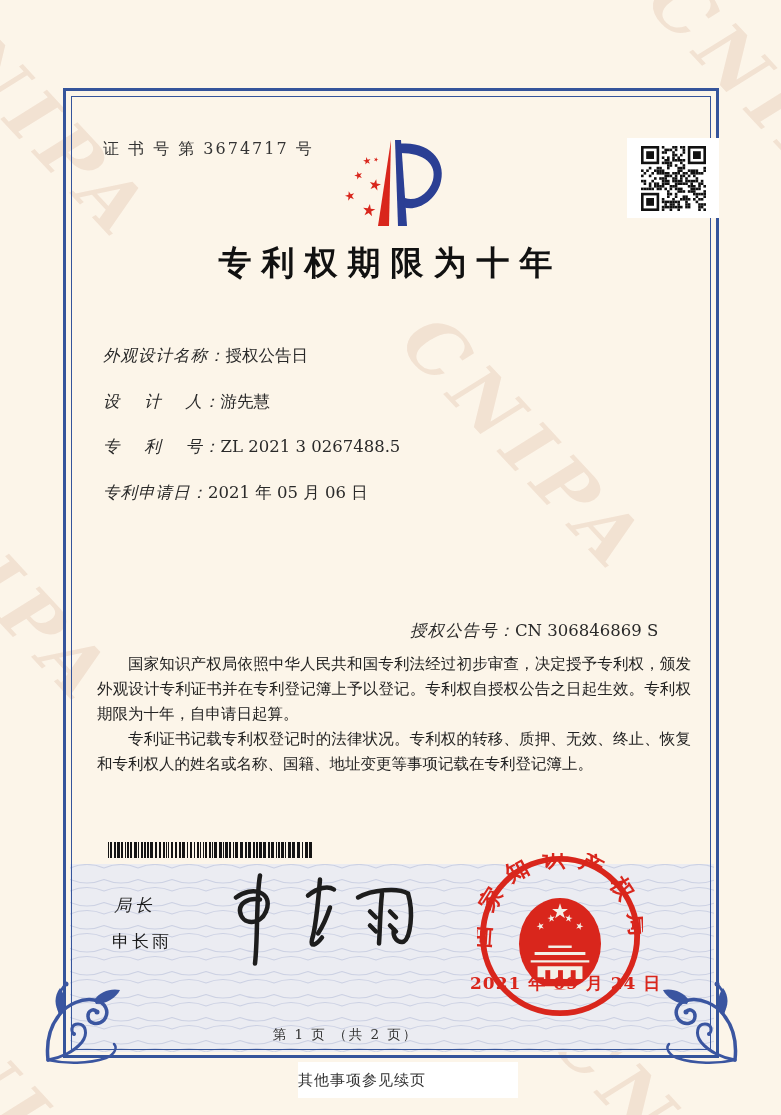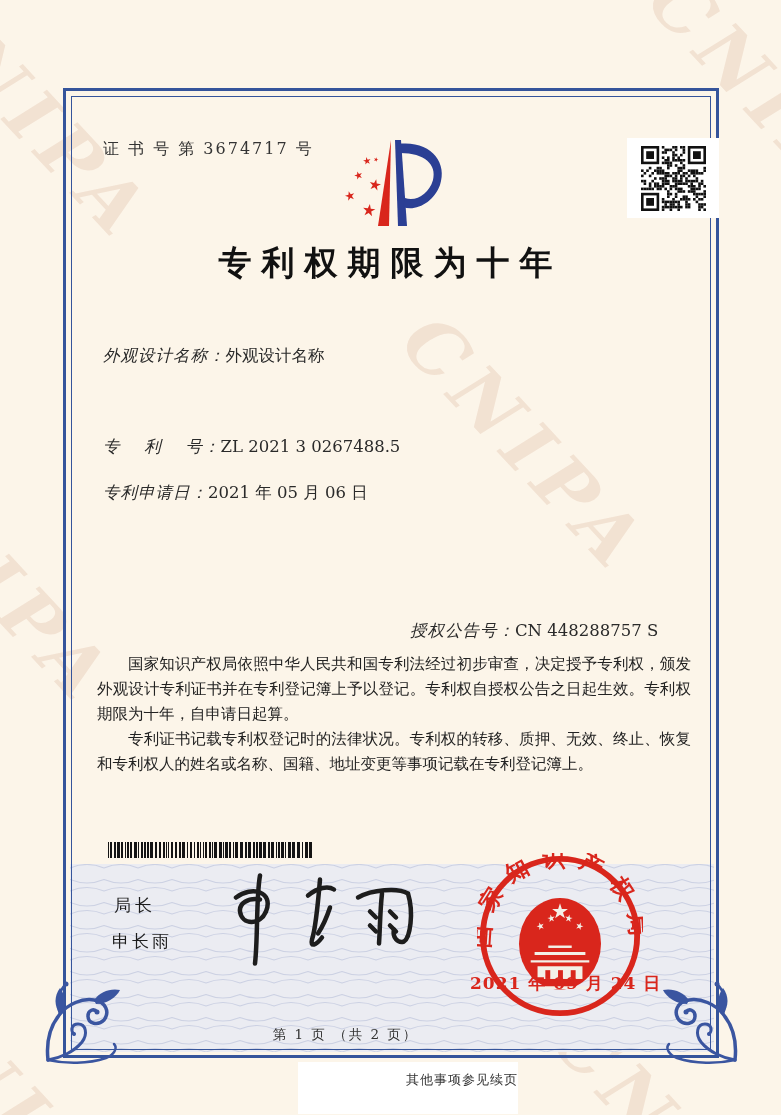--- a/index.html
+++ b/index.html
@@ -37,33 +37,33 @@
   .field{position:absolute;left:103px;width:600px;font-size:16.5px;color:#2a2a2a;z-index:4;white-space:nowrap;}
   .field .flabel{letter-spacing:1px;font-style:italic;}
   .field .fgroup2{position:absolute;left:307px;top:0;}
 
   .paras{position:absolute;left:97px;top:652px;width:594px;z-index:4;}
   .paras p{margin:0;font-size:15.5px;line-height:25px;text-align:justify;text-indent:2em;color:#222;}
 
   .barcode{position:absolute;left:108px;top:842px;width:210px;height:16px;z-index:4;font-size:0;}
   .bar{display:inline-block;height:100%;background:#141414;vertical-align:top;}
 
-  .signer-title{position:absolute;left:114px;top:894px;font-size:17px;letter-spacing:4px;color:#1d1d1d;z-index:4;}
+  .signer-title{position:absolute;left:114px;top:894px;font-size:17px;letter-spacing:4px;color:#1d1d1d;z-index:4;font-style:italic;}
   .signer-name{position:absolute;left:112px;top:930px;font-size:17px;letter-spacing:3px;color:#1d1d1d;z-index:4;}
   .signature{position:absolute;left:222px;top:866px;z-index:4;}
 
   .seal{position:absolute;left:477px;top:853px;z-index:5;}
   .seal-date{position:absolute;left:470px;top:972px;width:186px;text-align:center;font-size:17px;
              font-weight:bold;color:#d9261c;letter-spacing:1px;z-index:6;white-space:nowrap;}
 
   .page-number{position:absolute;left:0;top:1026px;width:691px;text-align:center;font-size:13.5px;
                letter-spacing:2px;color:#333;z-index:4;}
 
-  .note-box{position:absolute;left:298px;top:1062px;width:220px;height:52px;background:#ffffff;
-            line-height:36px;text-align:right;font-size:13px;color:#333;z-index:4;letter-spacing:1px;}
+  .note-box{position:absolute;left:298px;top:1062px;width:220px;height:36px;background:#ffffff;
+            line-height:36px;text-align:left;font-size:15px;color:#333;z-index:4;letter-spacing:1px;}
 </style>
 </head>
 <body>
 
 <div class="page">
 
   <div class="wm" style="left:-48px;top:-34px;">CNIPA</div>
   <div class="wm" style="left:448px;top:298px;">CNIPA</div>
   <div class="wm" style="left:-86px;top:430px;">CNIPA</div>
   <div class="wm" style="left:-60px;top:962px;">CNIPA</div>
@@ -377,30 +377,33 @@
         <rect x="52.00000000000001" y="5.2" width="7.800000000000001" height="7.800000000000001" fill="#111"></rect>
         <rect x="0" y="46.800000000000004" width="18.2" height="18.2" fill="#111"></rect>
         <rect x="2.6" y="49.400000000000006" width="13" height="13" fill="#fff"></rect>
         <rect x="5.2" y="52.00000000000001" width="7.800000000000001" height="7.800000000000001" fill="#111"></rect>
       </svg>
   </div>
 
   <h1 class="title">专利权期限为十年</h1>
 
   <div class="field" style="top:345px">
-    <span class="flabel">外观设计名称：</span><span class="fvalue">外观设计名称</span>
+    <span class="flabel">外观设计名称：</span><span class="fvalue">授权公告日</span>
+  </div>
+  <div class="field" style="top:391px">
+    <span class="flabel">设　 计　 人：</span><span class="fvalue">游先慧</span>
   </div>
   <div class="field" style="top:436px">
     <span class="flabel">专　 利　 号：</span><span class="fvalue">ZL 2021 3 0267488.5</span>
   </div>
   <div class="field" style="top:482px">
     <span class="flabel">专利申请日：</span><span class="fvalue">2021 年 05 月 06 日</span>
   </div>
   <div class="field" style="top:620px">
-    <span class="fgroup2"><span class="flabel">授权公告号：</span><span class="fvalue">CN 448288757 S</span></span>
+    <span class="fgroup2"><span class="flabel">授权公告号：</span><span class="fvalue">CN 306846869 S</span></span>
   </div>
 
   <div class="paras">
     <p>国家知识产权局依照中华人民共和国专利法经过初步审查，决定授予专利权，颁发外观设计专利证书并在专利登记簿上予以登记。专利权自授权公告之日起生效。专利权期限为十年，自申请日起算。</p>
     <p>专利证书记载专利权登记时的法律状况。专利权的转移、质押、无效、终止、恢复和专利权人的姓名或名称、国籍、地址变更等事项记载在专利登记簿上。</p>
   </div>
 
   <div id="barcode" class="barcode"><span class="bar" style="width: 1px; margin-right: 1px;"></span><span class="bar" style="width: 2px; margin-right: 2px;"></span><span class="bar" style="width: 2px; margin-right: 1px;"></span><span class="bar" style="width: 3px; margin-right: 1px;"></span><span class="bar" style="width: 2px; margin-right: 2px;"></span><span class="bar" style="width: 1px; margin-right: 1px;"></span><span class="bar" style="width: 2px; margin-right: 1px;"></span><span class="bar" style="width: 2px; margin-right: 2px;"></span><span class="bar" style="width: 3px; margin-right: 1px;"></span><span class="bar" style="width: 1px; margin-right: 2px;"></span><span class="bar" style="width: 2px; margin-right: 1px;"></span><span class="bar" style="width: 2px; margin-right: 1px;"></span><span class="bar" style="width: 2px; margin-right: 1px;"></span><span class="bar" style="width: 3px; margin-right: 2px;"></span><span class="bar" style="width: 2px; margin-right: 2px;"></span><span class="bar" style="width: 2px; margin-right: 2px;"></span><span class="bar" style="width: 2px; margin-right: 1px;"></span><span class="bar" style="width: 1px; margin-right: 1px;"></span><span class="bar" style="width: 1px; margin-right: 2px;"></span><span class="bar" style="width: 2px; margin-right: 2px;"></span><span class="bar" style="width: 2px; margin-right: 2px;"></span><span class="bar" style="width: 2px; margin-right: 1px;"></span><span class="bar" style="width: 3px; margin-right: 2px;"></span><span class="bar" style="width: 1px; margin-right: 2px;"></span><span class="bar" style="width: 2px; margin-right: 2px;"></span><span class="bar" style="width: 1px; margin-right: 2px;"></span><span class="bar" style="width: 2px; margin-right: 1px;"></span><span class="bar" style="width: 1px; margin-right: 2px;"></span><span class="bar" style="width: 1px; margin-right: 1px;"></span><span class="bar" style="width: 2px; margin-right: 2px;"></span><span class="bar" style="width: 2px; margin-right: 1px;"></span><span class="bar" style="width: 1px; margin-right: 1px;"></span><span class="bar" style="width: 3px; margin-right: 2px;"></span><span class="bar" style="width: 3px; margin-right: 1px;"></span><span class="bar" style="width: 1px; margin-right: 1px;"></span><span class="bar" style="width: 3px; margin-right: 1px;"></span><span class="bar" style="width: 2px; margin-right: 2px;"></span><span class="bar" style="width: 1px; margin-right: 1px;"></span><span class="bar" style="width: 3px; margin-right: 2px;"></span><span class="bar" style="width: 3px; margin-right: 2px;"></span><span class="bar" style="width: 2px; margin-right: 1px;"></span><span class="bar" style="width: 3px; margin-right: 2px;"></span><span class="bar" style="width: 2px; margin-right: 1px;"></span><span class="bar" style="width: 2px; margin-right: 1px;"></span><span class="bar" style="width: 3px; margin-right: 1px;"></span><span class="bar" style="width: 3px; margin-right: 2px;"></span><span class="bar" style="width: 2px; margin-right: 1px;"></span><span class="bar" style="width: 3px; margin-right: 2px;"></span><span class="bar" style="width: 1px; margin-right: 1px;"></span><span class="bar" style="width: 2px; margin-right: 1px;"></span><span class="bar" style="width: 3px; margin-right: 1px;"></span><span class="bar" style="width: 1px; margin-right: 2px;"></span><span class="bar" style="width: 3px; margin-right: 1px;"></span><span class="bar" style="width: 3px; margin-right: 2px;"></span><span class="bar" style="width: 3px; margin-right: 2px;"></span><span class="bar" style="width: 1px; margin-right: 2px;"></span><span class="bar" style="width: 3px; margin-right: 1px;"></span><span class="bar" style="width: 3px; margin-right: 2px;"></span></div>
 
   <div class="signer-title">局长</div>

